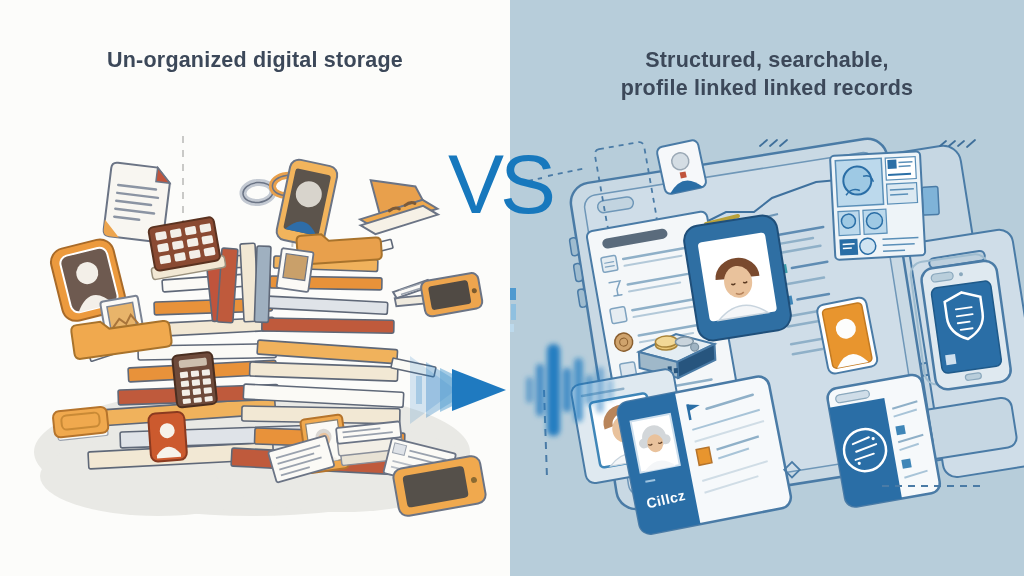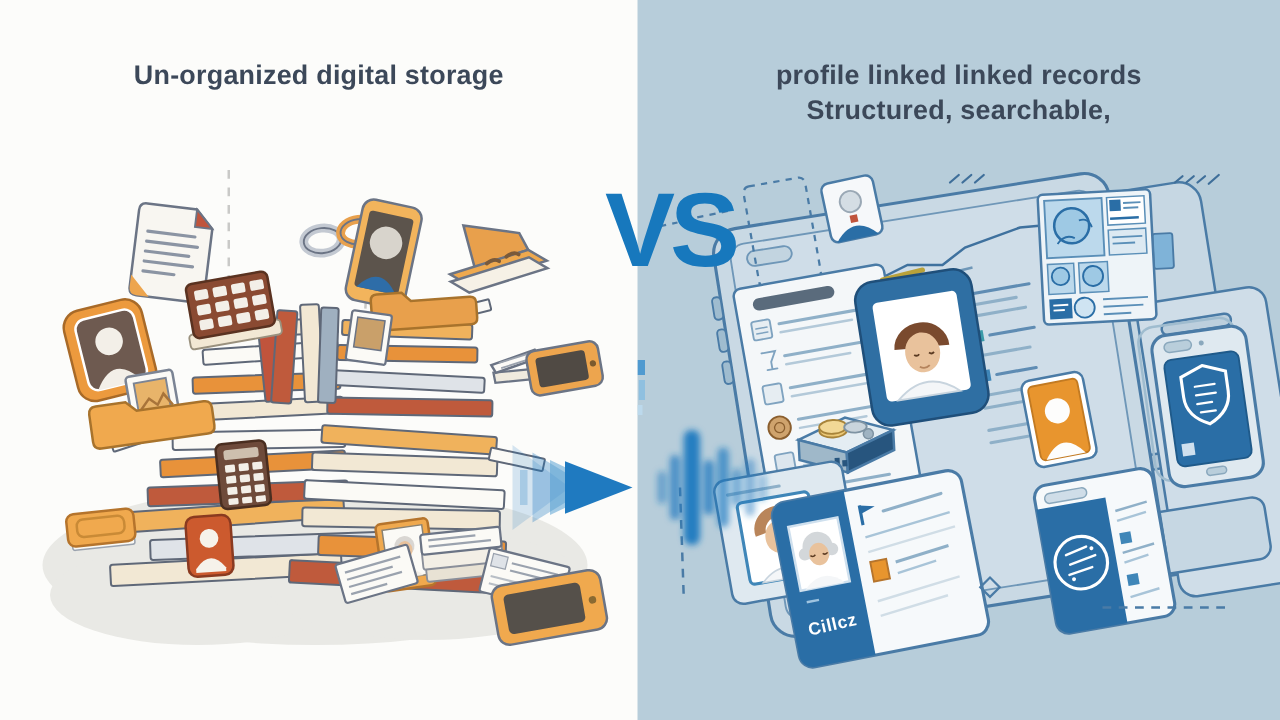--- a/index.html
+++ b/index.html
@@ -6,21 +6,21 @@
   .stage{position:relative;width:1024px;height:576px;overflow:hidden;
          font-family:"Liberation Sans",sans-serif;background:var(--left-bg,#fcfcfa);}
   .panel{position:absolute;top:0;height:576px;}
   .panel.left{left:0;width:510px;background:var(--left-bg,#fcfcfa);}
   .panel.right{left:510px;width:514px;background:var(--right-bg,#b7cdda);}
   h2.title{position:absolute;top:46px;left:0;right:0;margin:0;text-align:center;
            font-size:21.5px;line-height:1.32;font-weight:700;letter-spacing:.2px;
            color:var(--title-text,#3c4859);}
   .tl{display:block;}
   .vs{position:absolute;left:500px;top:136px;transform:translateX(-50%);z-index:6;
-      font-size:84px;font-weight:700;letter-spacing:-4px;color:var(--vs-blue,#1778bd);margin-left:36px;}
+      font-size:84px;font-weight:400;letter-spacing:-4px;color:var(--vs-blue,#1778bd);}
   svg.art{position:absolute;left:0;top:0;width:100%;height:100%;}
 </style>
 </head>
 <body>
 
 <div class="stage">
 
   <section class="panel left">
     <h2 class="title">
       <span class="tl">Un-organized digital storage</span>
@@ -250,22 +250,22 @@
         <polygon points="-20,-28 -20,28 26,0" fill="#1f7ac0" opacity="0.32"></polygon>
         <polygon points="-6,-22 -6,22 40,0" fill="#4a9ad0" opacity="0.5"></polygon>
         <rect x="-30" y="-14" width="6" height="28" fill="#1f7ac0" opacity="0.25"></rect>
         <polygon points="6,-21 6,21 60,0" fill="#1f7ac0"></polygon>
       </g>
     </svg>
   </section>
 
   <section class="panel right">
     <h2 class="title">
+      <span class="tl">Structured, searchable,</span>
       <span class="tl">profile linked linked records</span>
-      <span class="tl">Structured, searchable,</span>
     </h2>
 
     <svg class="art" viewBox="0 0 514 576">
       <defs>
         <filter id="wblur" x="-60%" y="-60%" width="220%" height="220%">
             <feGaussianBlur stdDeviation="2.4"></feGaussianBlur>
           </filter>
       </defs>
 
       <g stroke="#4a7ba6" stroke-width="2">

